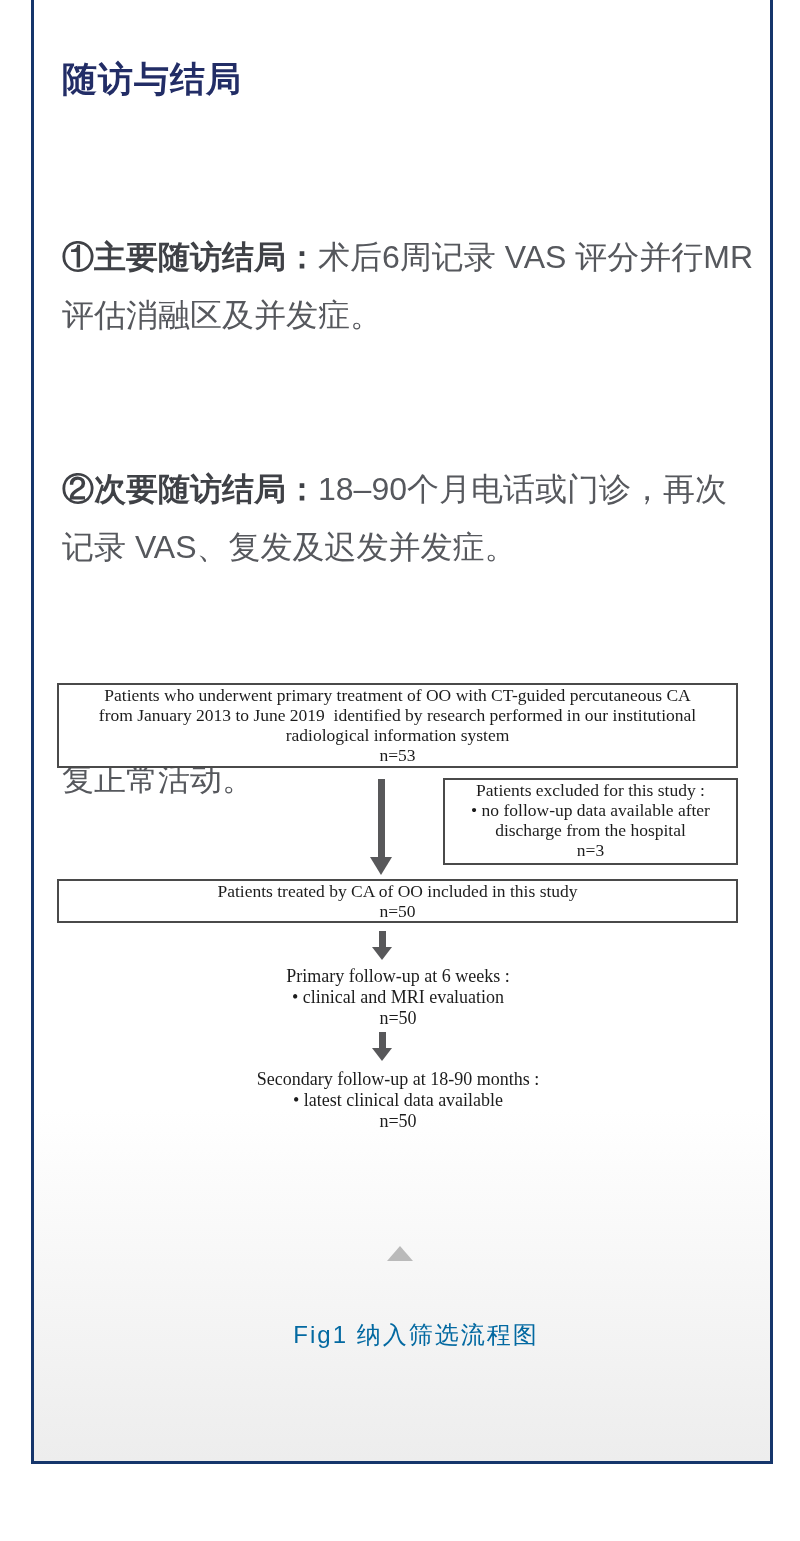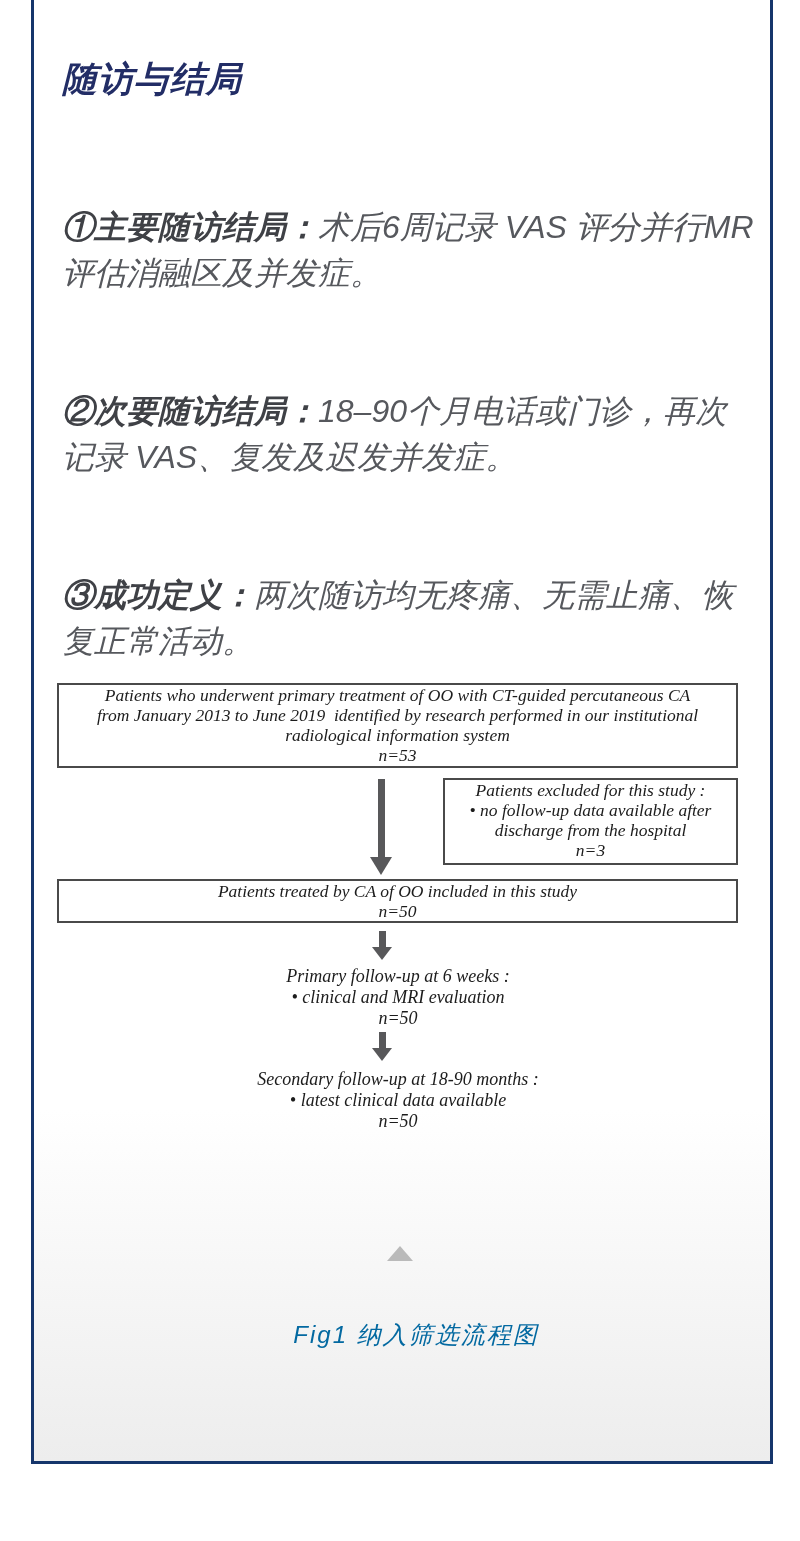--- a/index.html
+++ b/index.html
@@ -1,37 +1,37 @@
 <!DOCTYPE html>
 <html><head>
 <meta charset="utf-8">
 <style>
   html,body{margin:0;padding:0;}
   body{
     width:800px;height:1541px;background:#ffffff;
     font-family:"Liberation Sans", sans-serif;
     -webkit-font-smoothing:antialiased;
   }
-  .page{position:relative;width:800px;height:1541px;overflow:hidden;background:#ffffff;font-style:italic;}
+  .page{position:relative;width:800px;height:1541px;overflow:hidden;background:#ffffff;}
 
   
   .frame{
     position:absolute;left:31px;top:-10px;width:742px;height:1474px;
     box-sizing:border-box;border:3px solid #15356b;
     background:linear-gradient(180deg,#ffffff 0%,#ffffff 76%,#ededed 100%);
   }
 
   .heading{
     position:absolute;left:62px;top:56px;margin:0;
     font-size:35px;font-weight:bold;color:#222d66;letter-spacing:1px;
   }
 
   .body-text{
     position:absolute;left:62px;top:112px;width:694px;
-    font-size:32px;line-height:46px;color:#56585d;
+    font-size:32px;line-height:58px;color:#56585d;
     white-space:pre-wrap;
   }
   .body-text p{margin:0;}
   .body-text b{color:#3f4146;font-weight:700;}
 
   
   .fc{font-family:"Liberation Serif", serif;color:#1c1c1c;white-space:pre-wrap;text-align:center;}
   .fc-box{
     position:absolute;box-sizing:border-box;border:2px solid #4a4a4a;background:#ffffff;
     display:flex;justify-content:center;

